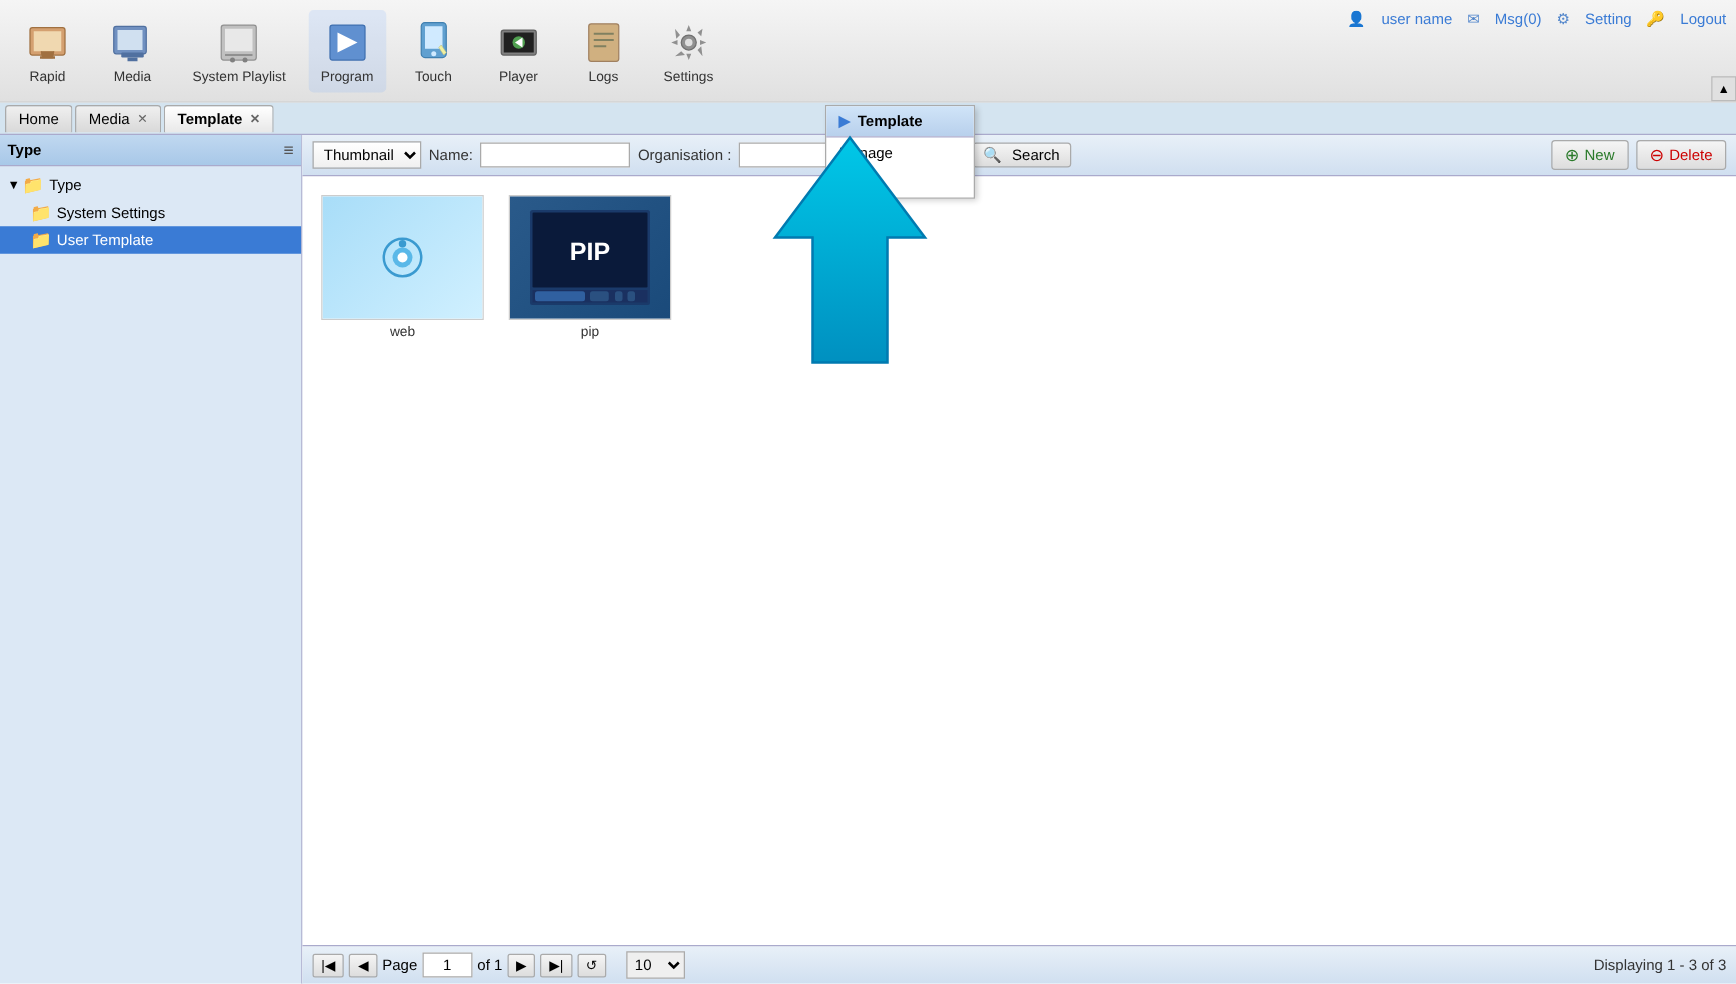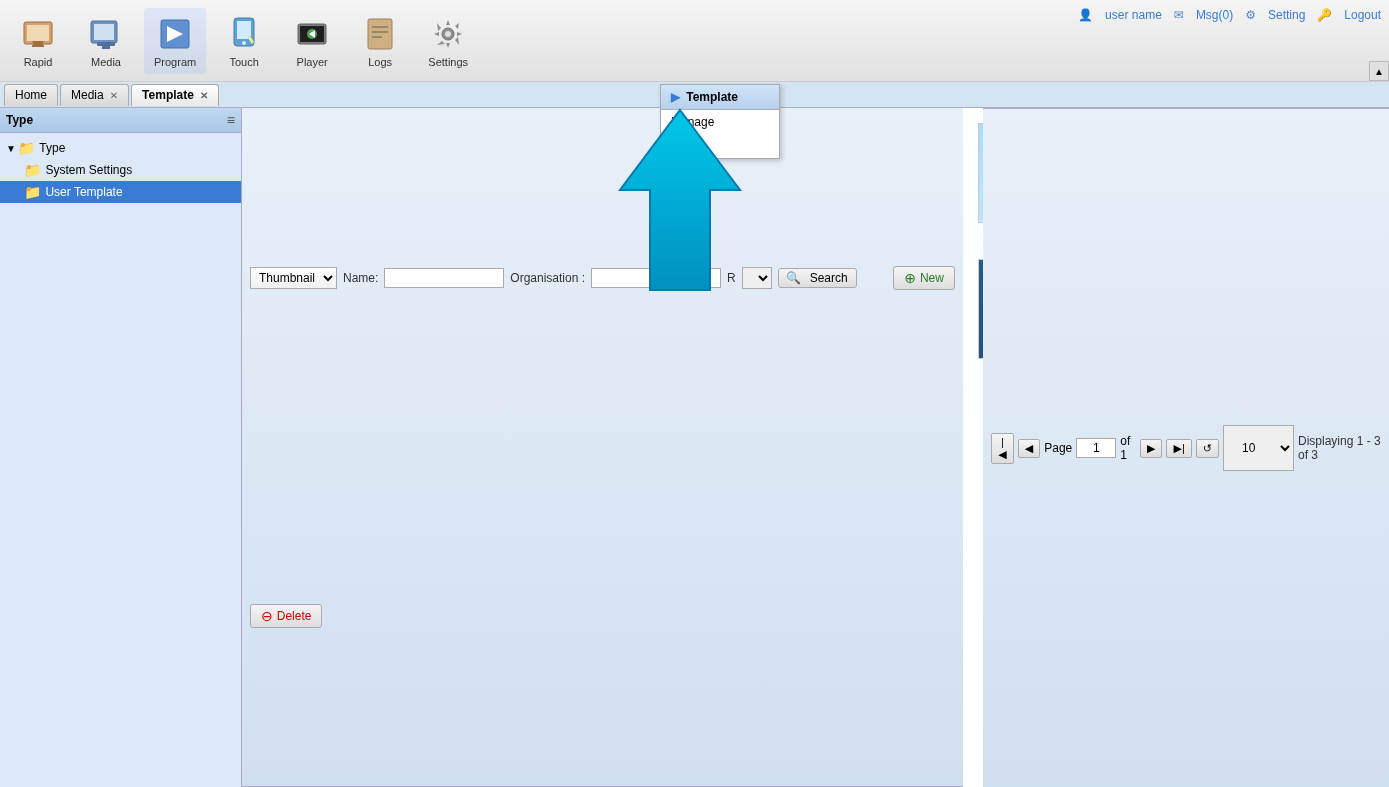--- a/index.html
+++ b/index.html
@@ -123,21 +123,21 @@
     }
     .tree-item.selected { background: #3a7bd5; color: #fff; }
     .tree-icon { margin-right: 4px; }
     .tree-expand { margin-right: 2px; cursor: pointer; font-size: 10px; }
     .folder-icon { color: #f0c040; font-size: 14px; }
 
     
     #content {
       flex: 1;
       display: flex;
-      flex-direction: row;
+      flex-direction: column;
       background: #fff;
     }
 
     
     #toolbar {
       background: linear-gradient(to bottom, #e8f0f8, #d0dff0);
       border-bottom: 1px solid #aac;
       padding: 4px 8px;
       display: flex;
       align-items: center;
@@ -233,22 +233,23 @@
     .page-btn:disabled { opacity: 0.5; cursor: default; }
     .page-input {
       border: 1px solid #aaa;
       width: 40px;
       text-align: center;
       padding: 2px;
       font-size: 12px;
     }
     .page-size-select {
       border: 1px solid #aaa;
-      padding: 14px;
-      font-size: 12px;
+      padding: 2px;
+      font-size: 12px;
+      margin-left: 12px;
     }
     .displaying-text { margin-left: auto; color: #333; }
 
     
     #dropdown-menu {
       position: absolute;
       left: 660px;
       top: 84px;
       background: #fff;
       border: 1px solid #aaa;
@@ -324,20 +325,32 @@
           <svg width="36" height="36" viewBox="0 0 36 36">
               <rect x="3" y="5" width="26" height="22" rx="2" fill="#7090c0" stroke="#5070a0" stroke-width="1"></rect>
               <rect x="6" y="8" width="20" height="16" fill="#d0e0f0"></rect>
               <rect x="9" y="26" width="18" height="4" rx="1" fill="#5070a0"></rect>
               <rect x="14" y="30" width="8" height="3" fill="#5070a0"></rect>
             </svg>
         </div>
         <span class="nav-btn-label">Media</span>
       </div>
 
+      <div class="nav-btn">
+        <div class="nav-btn-icon">
+          <svg width="36" height="36" viewBox="0 0 36 36">
+              <rect x="4" y="4" width="28" height="28" rx="2" fill="#c0c0c0" stroke="#909090" stroke-width="1"></rect>
+              <rect x="7" y="7" width="22" height="18" fill="#e8e8e8"></rect>
+              <line x1="7" y1="28" x2="29" y2="28" stroke="#909090" stroke-width="1.5"></line>
+              <circle cx="13" cy="32" r="2" fill="#808080"></circle>
+              <circle cx="23" cy="32" r="2" fill="#808080"></circle>
+            </svg>
+        </div>
+        <span class="nav-btn-label">System Playlist</span>
+      </div>
 
       <div class="nav-btn active">
         <div class="nav-btn-icon">
           <svg width="36" height="36" viewBox="0 0 36 36">
               <rect x="4" y="4" width="28" height="28" rx="2" fill="#6090d0" stroke="#4070b0" stroke-width="1"></rect>
               <path d="M10 10 L26 18 L10 26 Z" fill="#fff"></path>
             </svg>
         </div>
         <span class="nav-btn-label">Program</span>
       </div>

